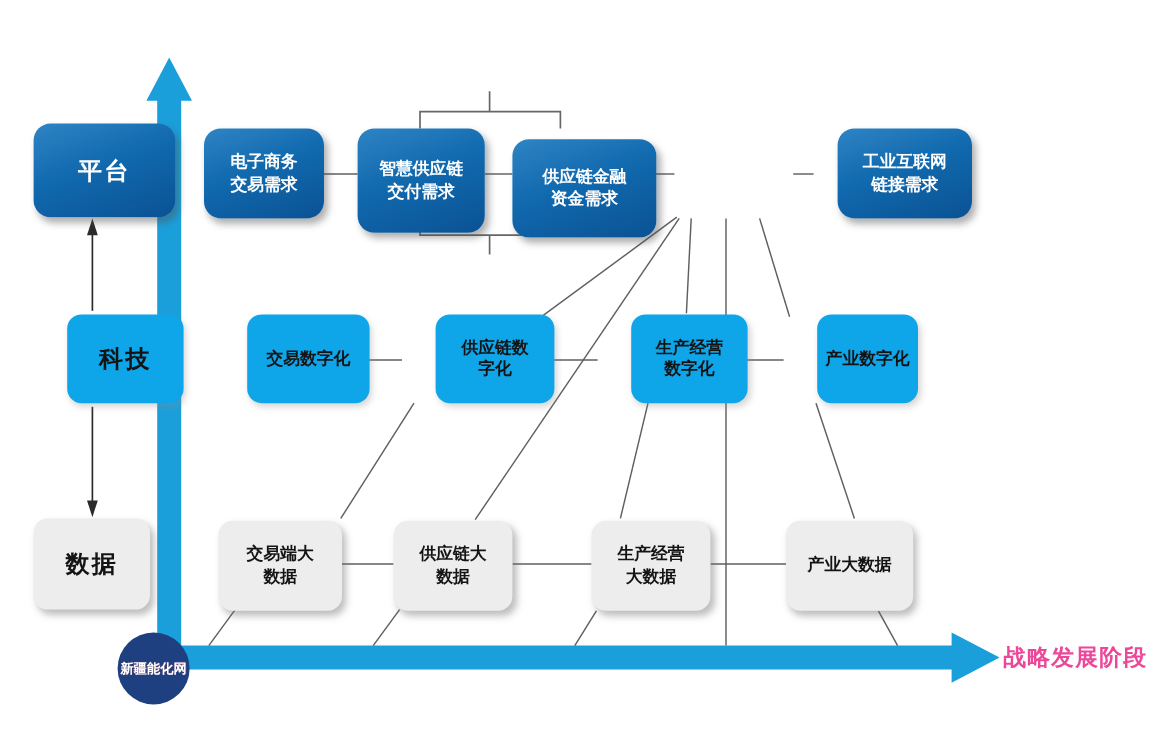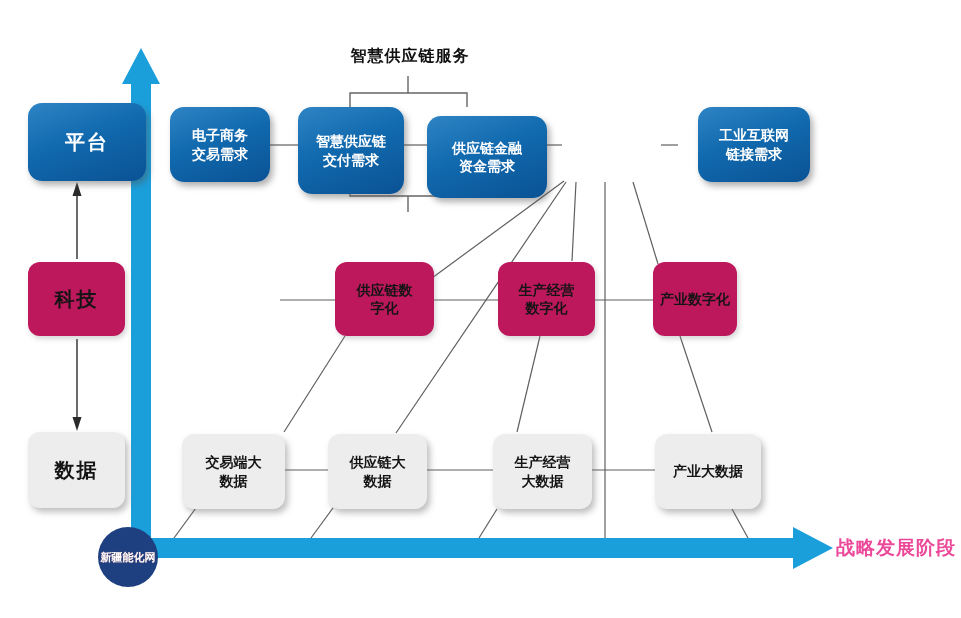--- a/index.html
+++ b/index.html
@@ -11,22 +11,23 @@
   .box{
     position:absolute;display:flex;align-items:center;justify-content:center;
     text-align:center;white-space:pre-line;font-weight:700;font-size:14px;line-height:1.3;
   }
   .box.blue{
     background:linear-gradient(160deg,#2e84c4 0%,#1169ae 45%,#0a5294 100%);
     color:#ffffff;border-radius:14px;
     box-shadow:3px 4px 6px rgba(80,80,80,.45);
   }
   .box.peach{
-    background:#be185d;color:#141414;border-radius:12px;
+    background:#0ea5e9;color:#141414;border-radius:12px;
     box-shadow:2px 3px 5px rgba(140,140,140,.35);
+    margin-left:28px;
   }
   .box.gray{
     background:#ededed;color:#141414;border-radius:12px;
     box-shadow:3px 4px 6px rgba(110,110,110,.45);
   }
   .box.big{font-size:20px;letter-spacing:2px;}
   .diagram-title{
     position:absolute;left:330px;top:46px;width:160px;text-align:center;
     font-size:16px;font-weight:700;color:#111;letter-spacing:1px;
   }
@@ -87,35 +88,35 @@
       <line x1="680" y1="336" x2="712" y2="432"></line>
       <line x1="196" y1="508" x2="174" y2="538"></line>
       <line x1="333" y1="508" x2="311" y2="538"></line>
       <line x1="497" y1="509" x2="479" y2="538"></line>
       <line x1="732" y1="509" x2="748" y2="538"></line>
     </g>
 
     <circle cx="128" cy="557" r="30" fill="#1e4080"></circle>
   </svg>
 
-  <div class="diagram-title">智慧供应链服务</div>
 
   <div class="box blue big" style="left:28px;top:103px;width:118px;height:78px">平台</div>
   <div class="box peach big" style="left:28px;top:262px;width:97px;height:74px">科技</div>
   <div class="box gray big" style="left:28px;top:432px;width:97px;height:76px">数据</div>
 
   <div class="box blue" style="left:170px;top:107px;width:100px;height:75px">电子商务
 交易需求</div>
   <div class="box blue" style="left:298px;top:107px;width:106px;height:87px">智慧供应链
 交付需求</div>
   <div class="box blue" style="left:427px;top:116px;width:120px;height:82px">供应链金融
 资金需求</div>
   <div class="box blue" style="left:698px;top:107px;width:112px;height:75px">工业互联网
 链接需求</div>
 
+  <div class="box peach" style="left:178px;top:262px;width:102px;height:74px">交易数字化</div>
   <div class="box peach" style="left:335px;top:262px;width:99px;height:74px">供应链数
 字化</div>
   <div class="box peach" style="left:498px;top:262px;width:97px;height:74px">生产经营
 数字化</div>
   <div class="box peach" style="left:653px;top:262px;width:84px;height:74px">产业数字化</div>
 
   <div class="box gray" style="left:182px;top:434px;width:103px;height:75px">交易端大
 数据</div>
   <div class="box gray" style="left:328px;top:434px;width:99px;height:75px">供应链大
 数据</div>

